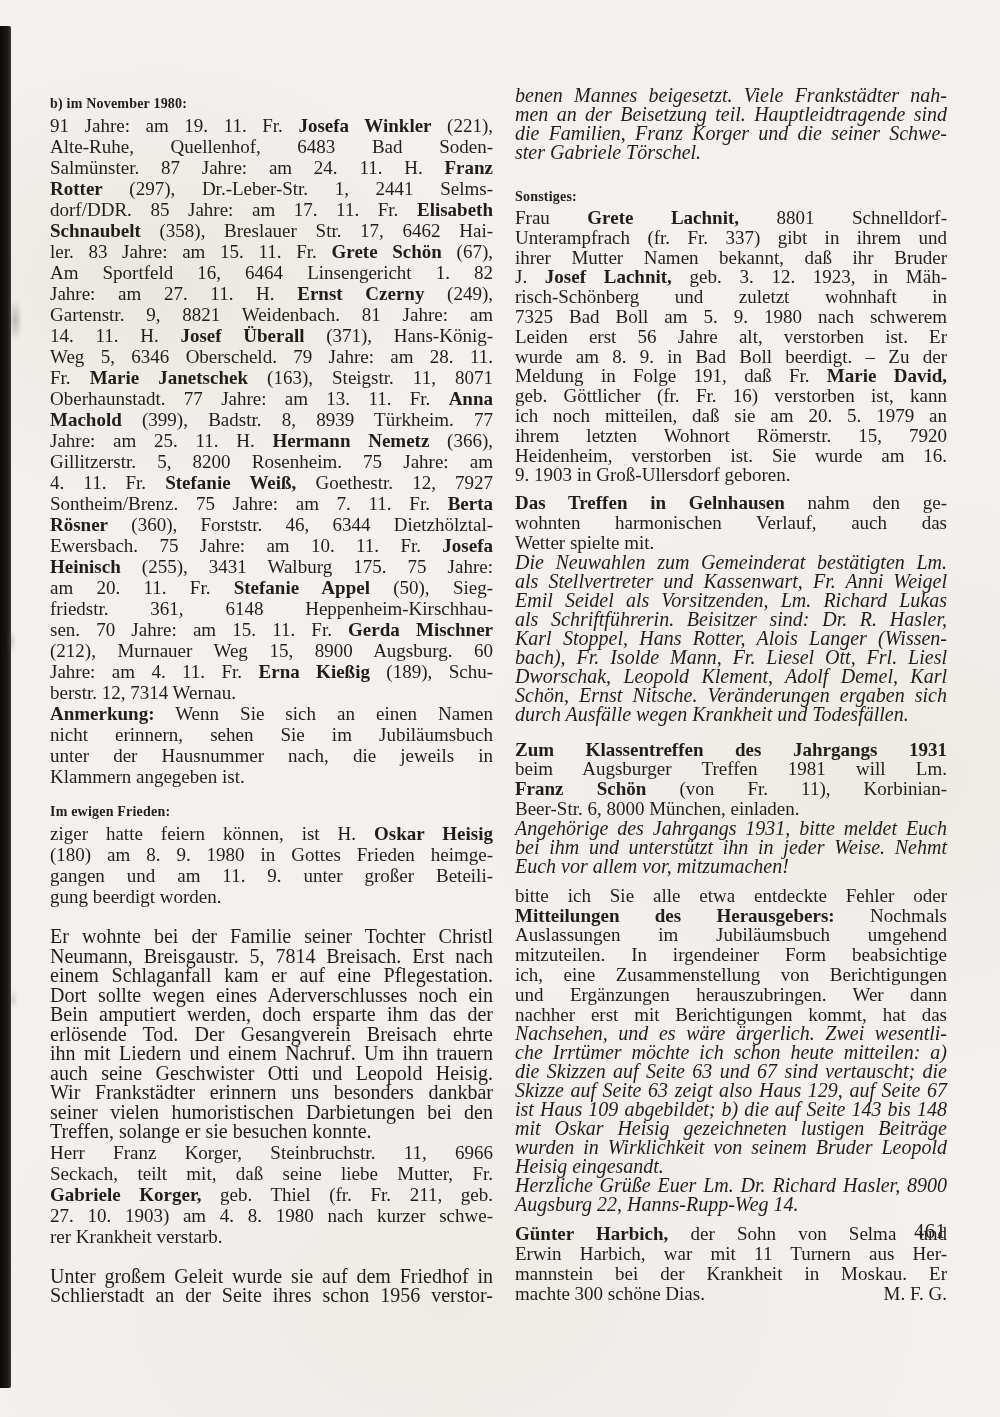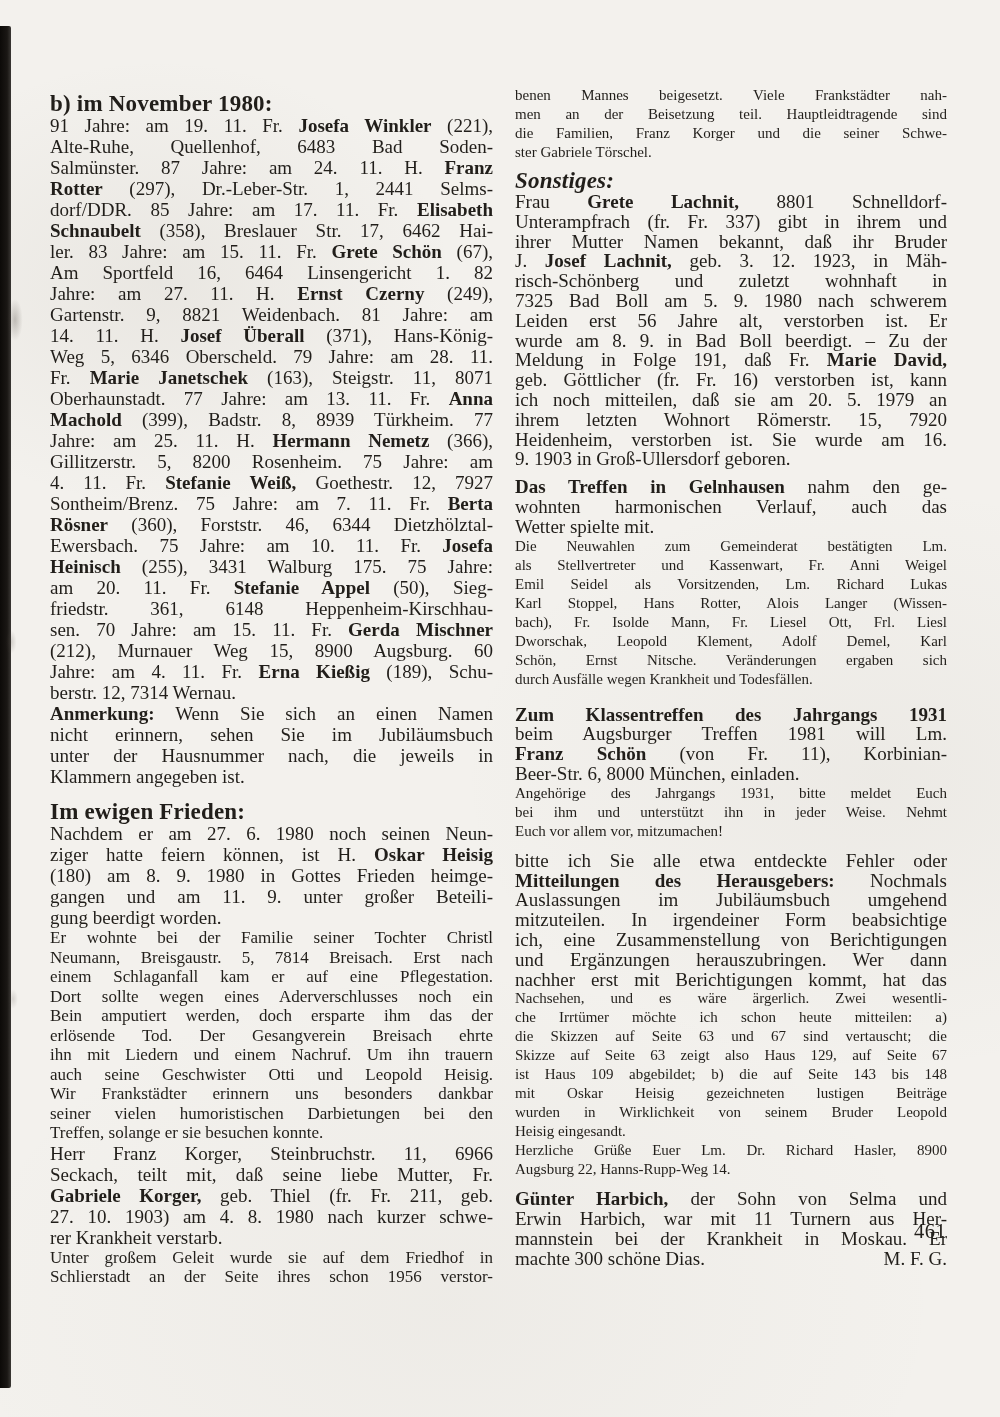--- a/index.html
+++ b/index.html
@@ -9,30 +9,30 @@
       radial-gradient(420px 320px at 16% 20%, rgba(150,142,128,0.10), transparent 70%),
       radial-gradient(600px 420px at 88% 55%, rgba(150,142,128,0.07), transparent 70%),
       radial-gradient(700px 480px at 45% 92%, rgba(150,142,128,0.06), transparent 70%),
       #f3f1ed;
     font-family:"Liberation Serif","DejaVu Serif",serif;
     color:#211e1a;
   }
   .col{position:absolute;}
   .col-left{left:50px;top:93px;width:443px;}
   .col-right{left:515px;top:86px;width:432px;}
-  .heading{font-weight:bold;font-size:23px;line-height:22px;letter-spacing:0.2px;}
+  .heading{font-weight:bold;font-size:14px;line-height:22px;letter-spacing:0.2px;}
   .para{margin:0;}
   .line{text-align:justify;text-align-last:justify;}
   .line.last{text-align-last:left;}
   .b{font-weight:bold;font-family:Liberation Serif, serif;}
   .tail{float:right;}
   .col-left .regular{font-size:19px;line-height:21px;}
-  .col-left .small{font-size:17px;line-height:19.5px;}
+  .col-left .small{font-size:20px;line-height:19.5px;margin-top:20px;}
   .col-right .regular{font-size:19px;line-height:19.8px;}
-  .col-right .small{font-size:15px;line-height:19px;}
+  .col-right .small{font-size:20px;line-height:19px;font-style:italic;}
   .scan-bar{
     position:absolute;left:0;top:26px;width:11px;height:1362px;
     background:linear-gradient(to right,#0c0a08,#1a1714 65%,rgba(26,23,20,0.85));
     border-radius:0 2px 2px 0;
   }
   .smudge{position:absolute;pointer-events:none;}
   .s1{left:4px;top:290px;width:22px;height:60px;background:radial-gradient(closest-side,rgba(70,62,54,0.28),transparent 70%);}
   .s2{left:3px;top:625px;width:16px;height:34px;background:radial-gradient(closest-side,rgba(70,62,54,0.20),transparent 70%);}
   .s3{left:6px;top:985px;width:14px;height:28px;background:radial-gradient(closest-side,rgba(70,62,54,0.16),transparent 70%);}
   .page-number{position:absolute;left:914px;top:1220px;font-size:20.5px;letter-spacing:0.5px;}
@@ -78,21 +78,20 @@
         <div class="line last"><span>berstr. 12, 7314 Wernau.</span></div>
       </div>
       <div class="para regular" style="">
         <div class="line"><span class="b">Anmerkung:</span><span> Wenn Sie sich an einen Namen</span></div>
         <div class="line"><span>nicht erinnern, sehen Sie im Jubiläumsbuch</span></div>
         <div class="line"><span>unter der Hausnummer nach, die jeweils in</span></div>
         <div class="line last"><span>Klammern angegeben ist.</span></div>
       </div>
       <div class="heading" style="margin-top: 14px;">Im ewigen Frieden:</div>
       <div class="para regular">
-        <div class="line"><span>Nachdem er am 27. 6. 1980 noch seinen Neun-</span></div>
         <div class="line"><span>ziger hatte feiern können, ist H. </span><span class="b">Oskar Heisig</span></div>
         <div class="line"><span>(180) am 8. 9. 1980 in Gottes Frieden heimge-</span></div>
         <div class="line"><span>gangen und am 11. 9. unter großer Beteili-</span></div>
         <div class="line last"><span>gung beerdigt worden.</span></div>
       </div>
       <div class="para small">
         <div class="line"><span>Er wohnte bei der Familie seiner Tochter Christl</span></div>
         <div class="line"><span>Neumann, Breisgaustr. 5, 7814 Breisach. Erst nach</span></div>
         <div class="line"><span>einem Schlaganfall kam er auf eine Pflegestation.</span></div>
         <div class="line"><span>Dort sollte wegen eines Aderverschlusses noch ein</span></div>
@@ -116,21 +115,21 @@
         <div class="line"><span>Schlierstadt an der Seite ihres schon 1956 verstor-</span></div>
       </div>
     </div>
   <div class="col col-right" id="col-right">
       <div class="para small">
         <div class="line"><span>benen Mannes beigesetzt. Viele Frankstädter nah-</span></div>
         <div class="line"><span>men an der Beisetzung teil. Hauptleidtragende sind</span></div>
         <div class="line"><span>die Familien, Franz Korger und die seiner Schwe-</span></div>
         <div class="line last"><span>ster Gabriele Törschel.</span></div>
       </div>
-      <div class="heading" style="margin-top: 8px; font-style: italic;">Sonstiges:</div>
+      <div class="heading" style="margin-top: 24px;">Sonstiges:</div>
       <div class="para regular">
         <div class="line"><span>Frau </span><span class="b">Grete Lachnit,</span><span> 8801 Schnelldorf-</span></div>
         <div class="line"><span>Unterampfrach (fr. Fr. 337) gibt in ihrem und</span></div>
         <div class="line"><span>ihrer Mutter Namen bekannt, daß ihr Bruder</span></div>
         <div class="line"><span>J. </span><span class="b">Josef Lachnit,</span><span> geb. 3. 12. 1923, in Mäh-</span></div>
         <div class="line"><span>risch-Schönberg und zuletzt wohnhaft in</span></div>
         <div class="line"><span>7325 Bad Boll am 5. 9. 1980 nach schwerem</span></div>
         <div class="line"><span>Leiden erst 56 Jahre alt, verstorben ist. Er</span></div>
         <div class="line"><span>wurde am 8. 9. in Bad Boll beerdigt. – Zu der</span></div>
         <div class="line"><span>Meldung in Folge 191, daß Fr. </span><span class="b">Marie David,</span></div>
@@ -142,20 +141,21 @@
       </div>
       <div class="para regular" style="margin-top: 8px;">
         <div class="line"><span class="b">Das Treffen in Gelnhausen</span><span> nahm den ge-</span></div>
         <div class="line"><span>wohnten harmonischen Verlauf, auch das</span></div>
         <div class="line last"><span>Wetter spielte mit.</span></div>
       </div>
       <div class="para small">
         <div class="line"><span>Die Neuwahlen zum Gemeinderat bestätigten Lm.</span></div>
         <div class="line"><span>als Stellvertreter und Kassenwart, Fr. Anni Weigel</span></div>
         <div class="line"><span>Emil Seidel als Vorsitzenden, Lm. Richard Lukas</span></div>
+        <div class="line"><span>als Schriftführerin. Beisitzer sind: Dr. R. Hasler,</span></div>
         <div class="line"><span>Karl Stoppel, Hans Rotter, Alois Langer (Wissen-</span></div>
         <div class="line"><span>bach), Fr. Isolde Mann, Fr. Liesel Ott, Frl. Liesl</span></div>
         <div class="line"><span>Dworschak, Leopold Klement, Adolf Demel, Karl</span></div>
         <div class="line"><span>Schön, Ernst Nitsche. Veränderungen ergaben sich</span></div>
         <div class="line last"><span>durch Ausfälle wegen Krankheit und Todesfällen.</span></div>
       </div>
       <div class="para regular" style="margin-top: 16px;">
         <div class="line"><span class="b">Zum Klassentreffen des Jahrgangs 1931</span></div>
         <div class="line"><span>beim Augsburger Treffen 1981 will Lm.</span></div>
         <div class="line"><span class="b">Franz Schön</span><span> (von Fr. 11), Korbinian-</span></div>

